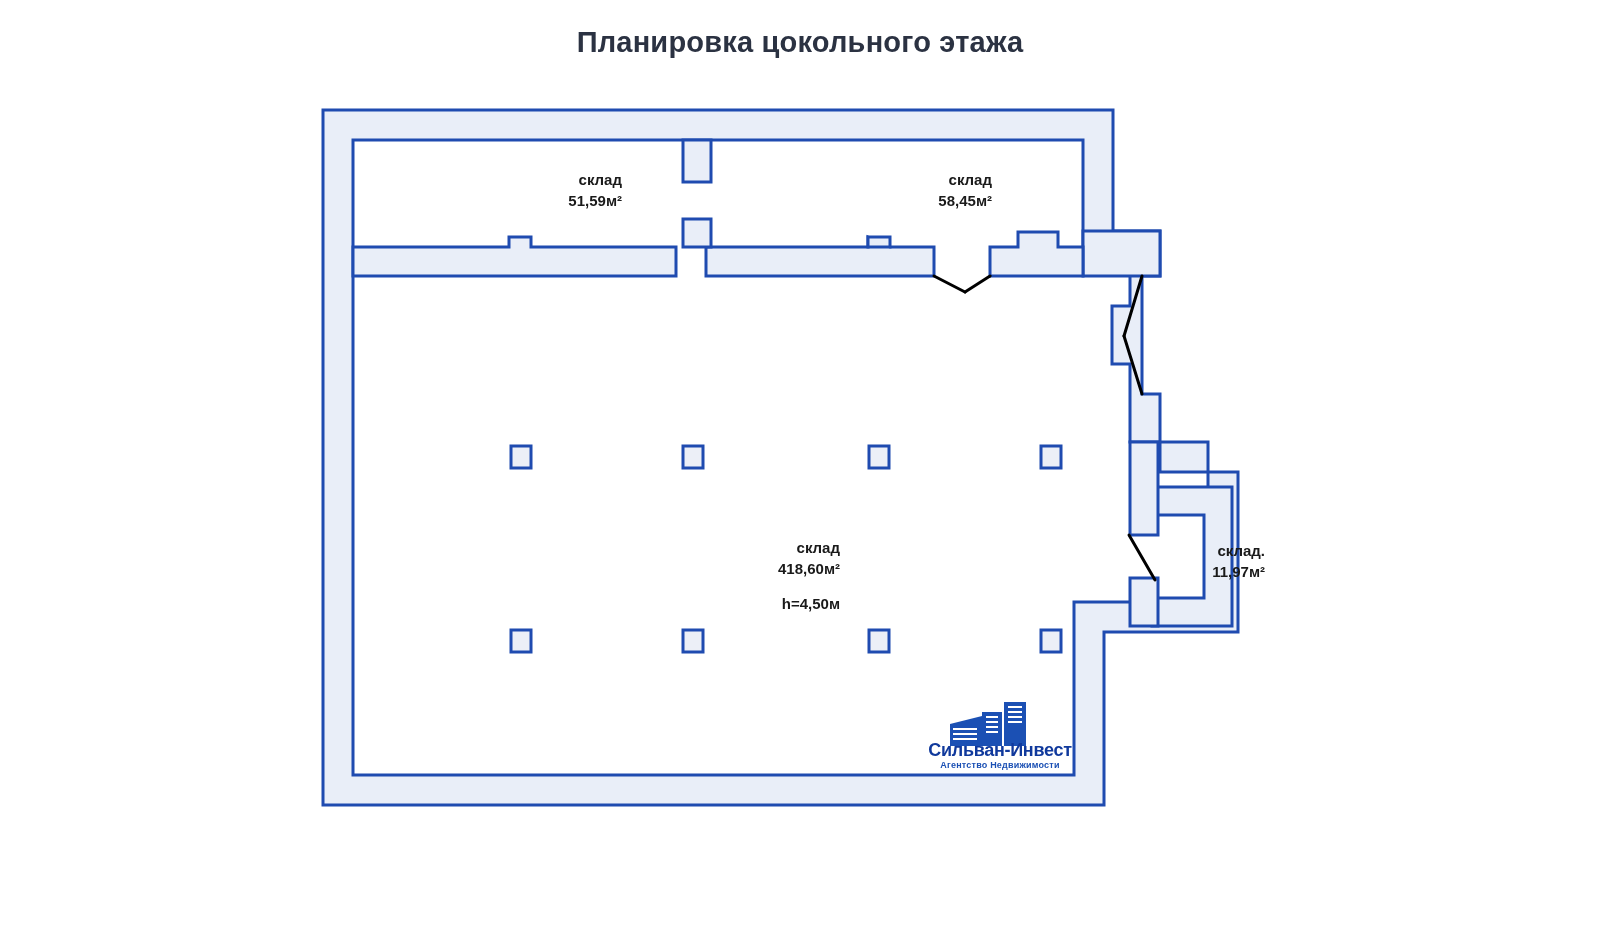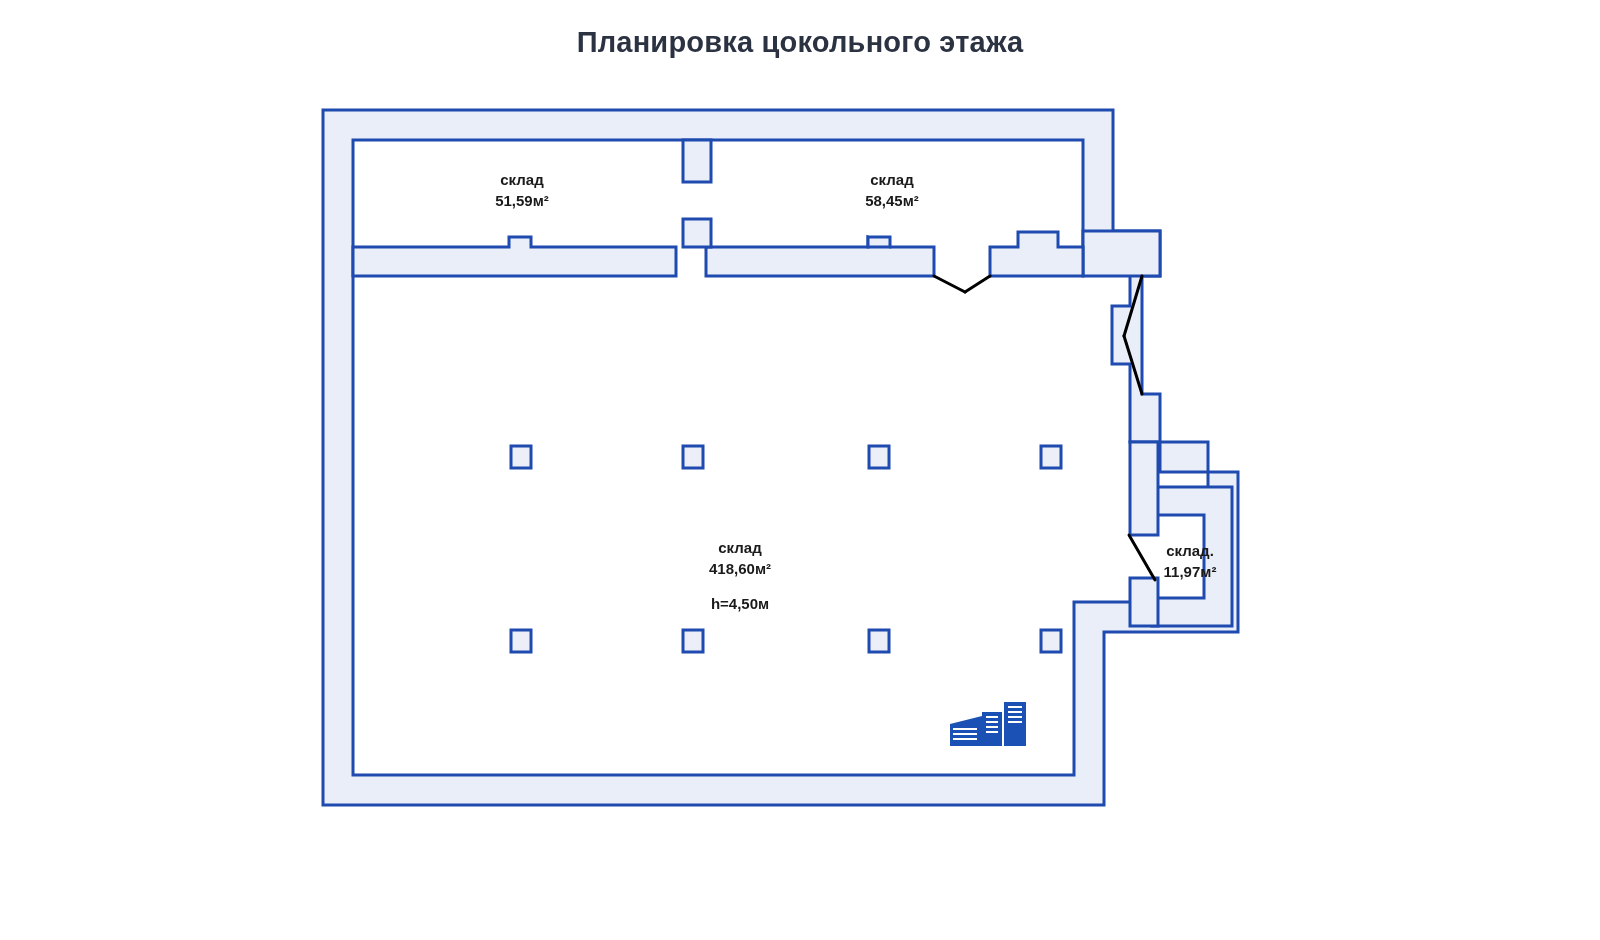--- a/index.html
+++ b/index.html
@@ -33,21 +33,21 @@
   }
   svg.floorplan {
     position: absolute;
     top: 0;
     left: 0;
     width: 1600px;
     height: 940px;
   }
   .room-label {
     position: absolute;
-    text-align: center;
+    text-align: right;
     font-size: 15px;
     font-weight: bold;
     color: #1a1a1a;
     line-height: 1.42;
     white-space: nowrap;
     pointer-events: none;
   }
   .room-label .ln { display: block; }
   .room-label .gap { display: block; height: 13px; }
   .logo-block {
@@ -180,14 +180,18 @@
     <span class="ln">418,60м²</span>
     <span class="gap"></span>
     <span class="ln">h=4,50м</span>
   </div>
 
   <div class="room-label" style="left:1115px; top:540px; width:150px;">
     <span class="ln">склад.</span>
     <span class="ln">11,97м²</span>
   </div>
 
+  <div class="logo-block">
+    <div class="logo-name">Сильван-Инвест</div>
+    <div class="logo-sub">Агентство Недвижимости</div>
+  </div>
 
 </div>
 
 </body></html>

